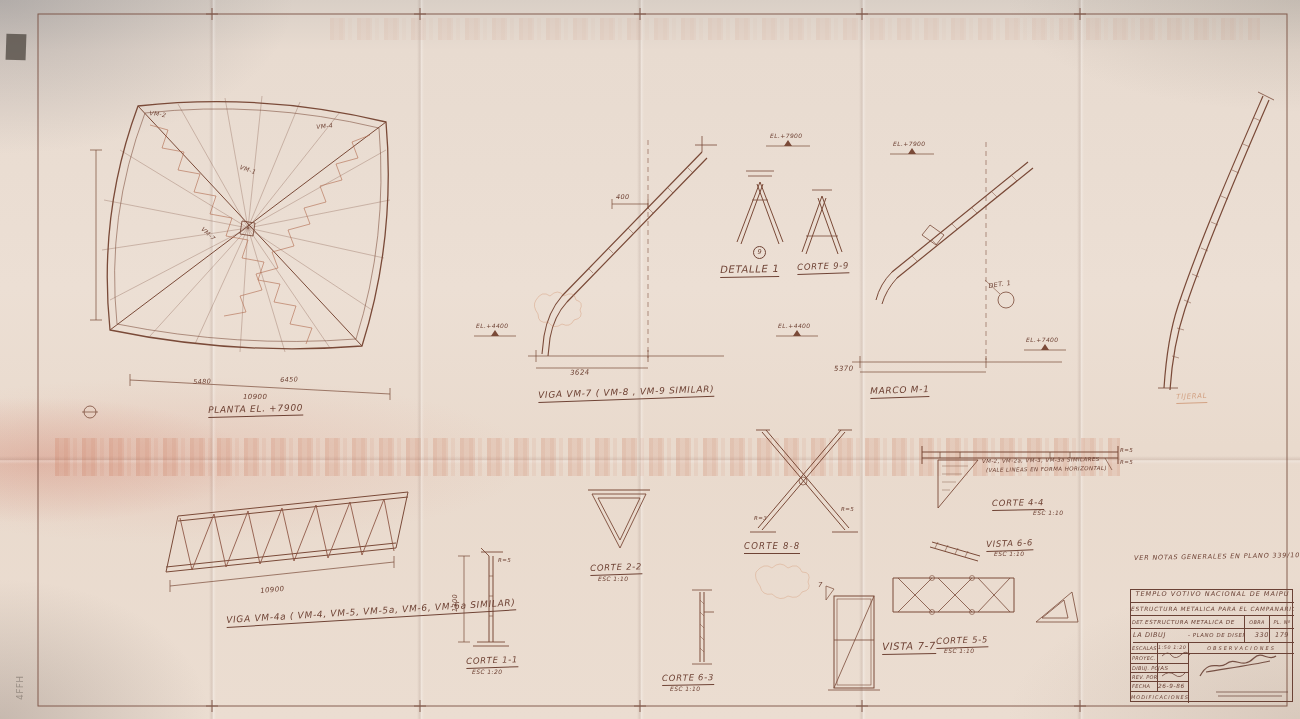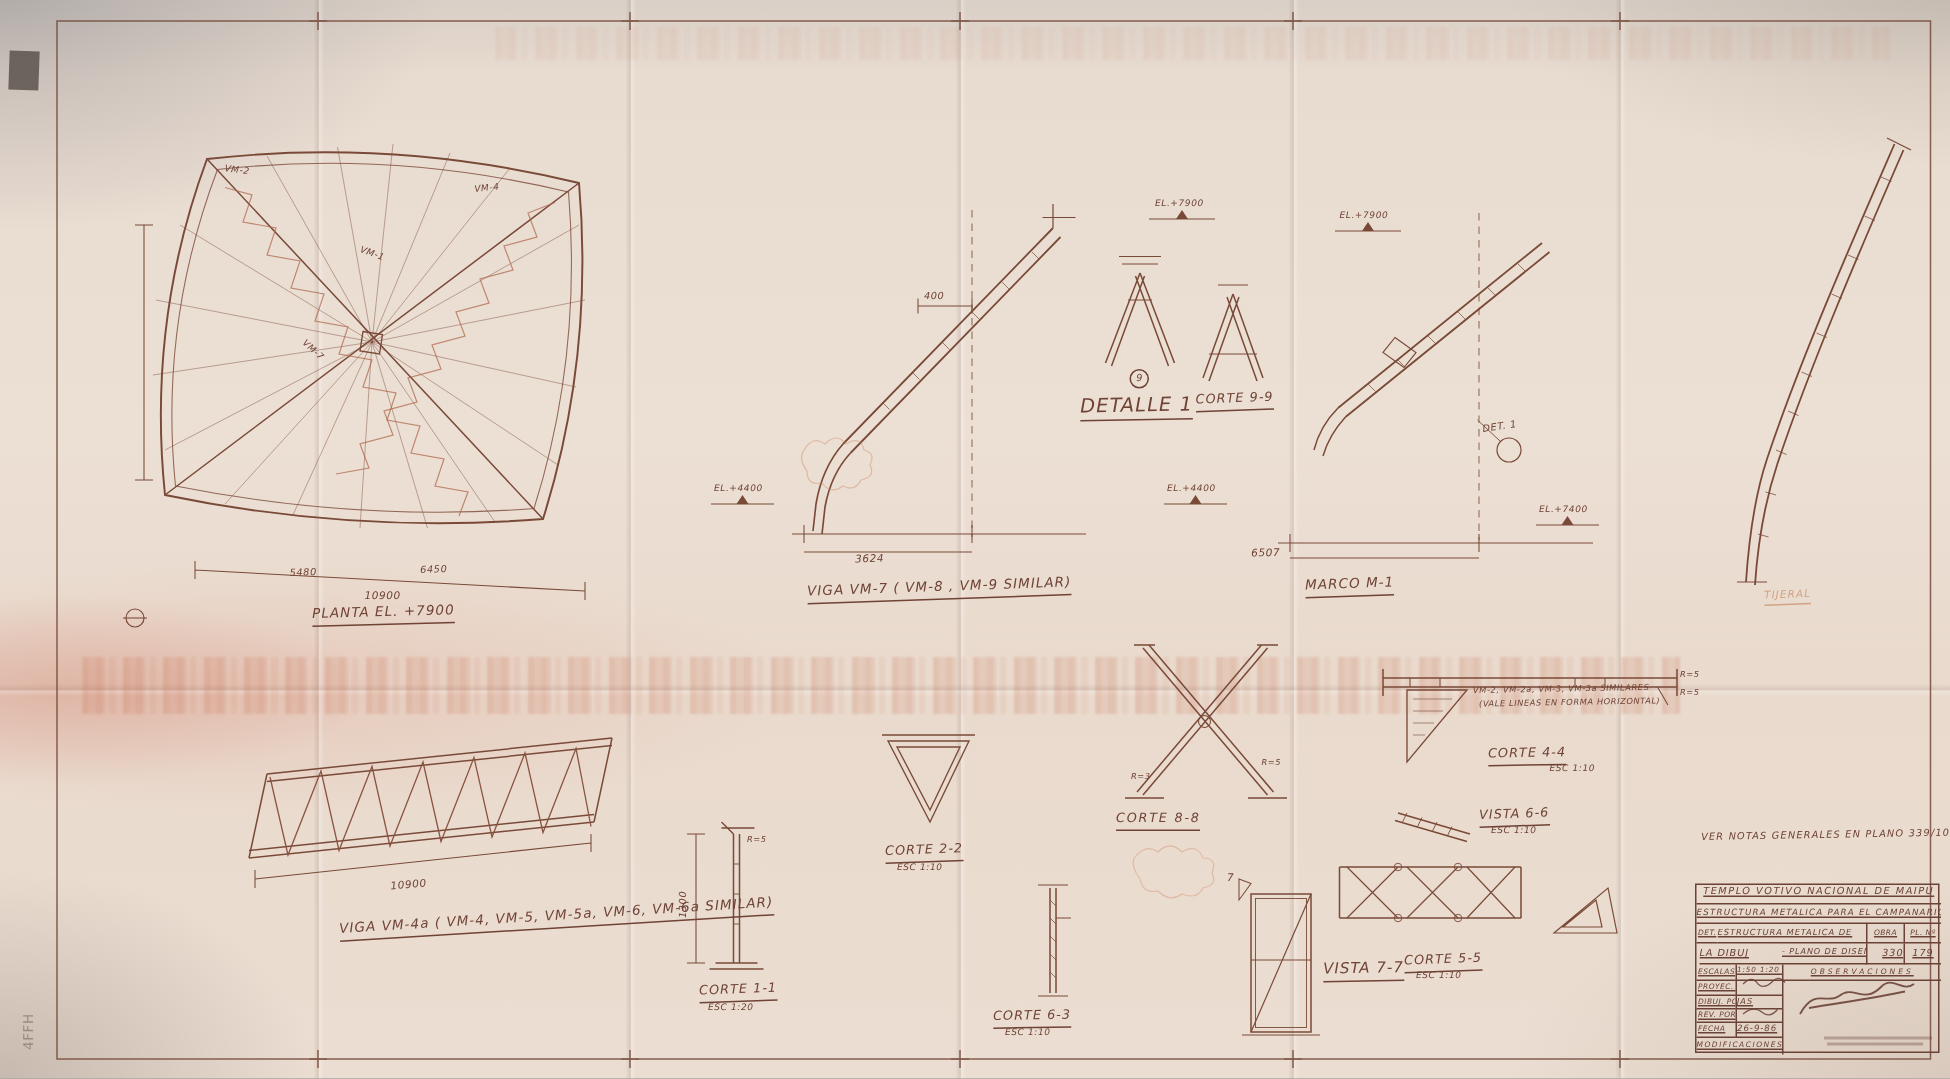--- a/index.html
+++ b/index.html
@@ -29,21 +29,21 @@
        transform-origin:left top;letter-spacing:.4px;line-height:1;}
   .cap{border-bottom:1px solid #6f4335;padding-bottom:2px;letter-spacing:.7px;}
   .circ{border:1px solid #6f4335;border-radius:50%;width:11px;height:11px;
         text-align:center;line-height:11px;letter-spacing:0;}
   .faint{color:#cb8f6b;opacity:.75;}
   .pencil{color:#8b8077;opacity:.8;font-style:normal;}
   
   .tb{position:absolute;left:1130px;top:589px;width:163px;height:113px;
       border:1.3px solid #6b4236;color:#6b4236;box-sizing:border-box;}
   .tb .cell{position:absolute;box-sizing:border-box;border-color:#6b4236;
-      font-style:italic;overflow:hidden;white-space:nowrap;text-decoration:underline;}
+      font-style:italic;overflow:hidden;white-space:nowrap;}
   .tb .lab{font-size:5px;letter-spacing:.3px;}
   .tb .val{font-size:6.5px;letter-spacing:.6px;}
 </style>
 </head>
 <body>
 
 <div class="stage">
   <div class="paper"></div>
 
   <div class="crease-v" style="left:209px"></div>
@@ -204,24 +204,24 @@
   <div class="lbl" style="left:204px;top:226px;font-size:6px;transform:rotate(42deg)">VM-7</div>
 
   <div class="lbl cap" style="left:226px;top:616px;font-size:9px;transform:rotate(-3.5deg)">VIGA VM-4a ( VM-4, VM-5, VM-5a, VM-6, VM-6a SIMILAR)</div>
   <div class="lbl" style="left:260px;top:588px;font-size:7px;transform:rotate(-5deg)">10900</div>
 
   <div class="lbl cap" style="left:538px;top:391px;font-size:9px;transform:rotate(-2deg)">VIGA VM-7 ( VM-8 , VM-9 SIMILAR)</div>
   <div class="lbl" style="left:570px;top:370px;font-size:7px;transform:rotate(-2deg)">3624</div>
   <div class="lbl" style="left:616px;top:194px;font-size:6.5px">400</div>
 
   <div class="lbl cap" style="left:870px;top:387px;font-size:9px;transform:rotate(-2deg)">MARCO  M-1</div>
-  <div class="lbl" style="left:834px;top:366px;font-size:7px;transform:rotate(-1deg)">6507</div>
+  <div class="lbl" style="left:834px;top:366px;font-size:7px;transform:rotate(-1deg)">5370</div>
   <div class="lbl" style="left:988px;top:283px;font-size:6.5px;transform:rotate(-8deg)">DET. 1</div>
 
-  <div class="lbl cap" style="left:720px;top:265px;font-size:13px;transform:rotate(-1deg)">DETALLE 1</div>
+  <div class="lbl cap" style="left:720px;top:265px;font-size:10px;transform:rotate(-1deg)">DETALLE 1</div>
   <div class="lbl circ" style="left:753px;top:246px;font-size:6.5px">9</div>
   <div class="lbl cap" style="left:797px;top:263px;font-size:8.5px;transform:rotate(-2deg)">CORTE 9-9</div>
 
   <div class="lbl cap" style="left:466px;top:657px;font-size:8.5px;transform:rotate(-2deg)">CORTE 1-1</div>
   <div class="lbl" style="left:472px;top:669px;font-size:6px">ESC 1:20</div>
   <div class="lbl" style="left:452px;top:612px;font-size:6.5px;transform:rotate(-90deg)">1300</div>
   <div class="lbl" style="left:498px;top:558px;font-size:5.5px">R=5</div>
 
   <div class="lbl cap" style="left:590px;top:564px;font-size:8.5px;transform:rotate(-2deg)">CORTE 2-2</div>
   <div class="lbl" style="left:598px;top:576px;font-size:6px">ESC 1:10</div>

